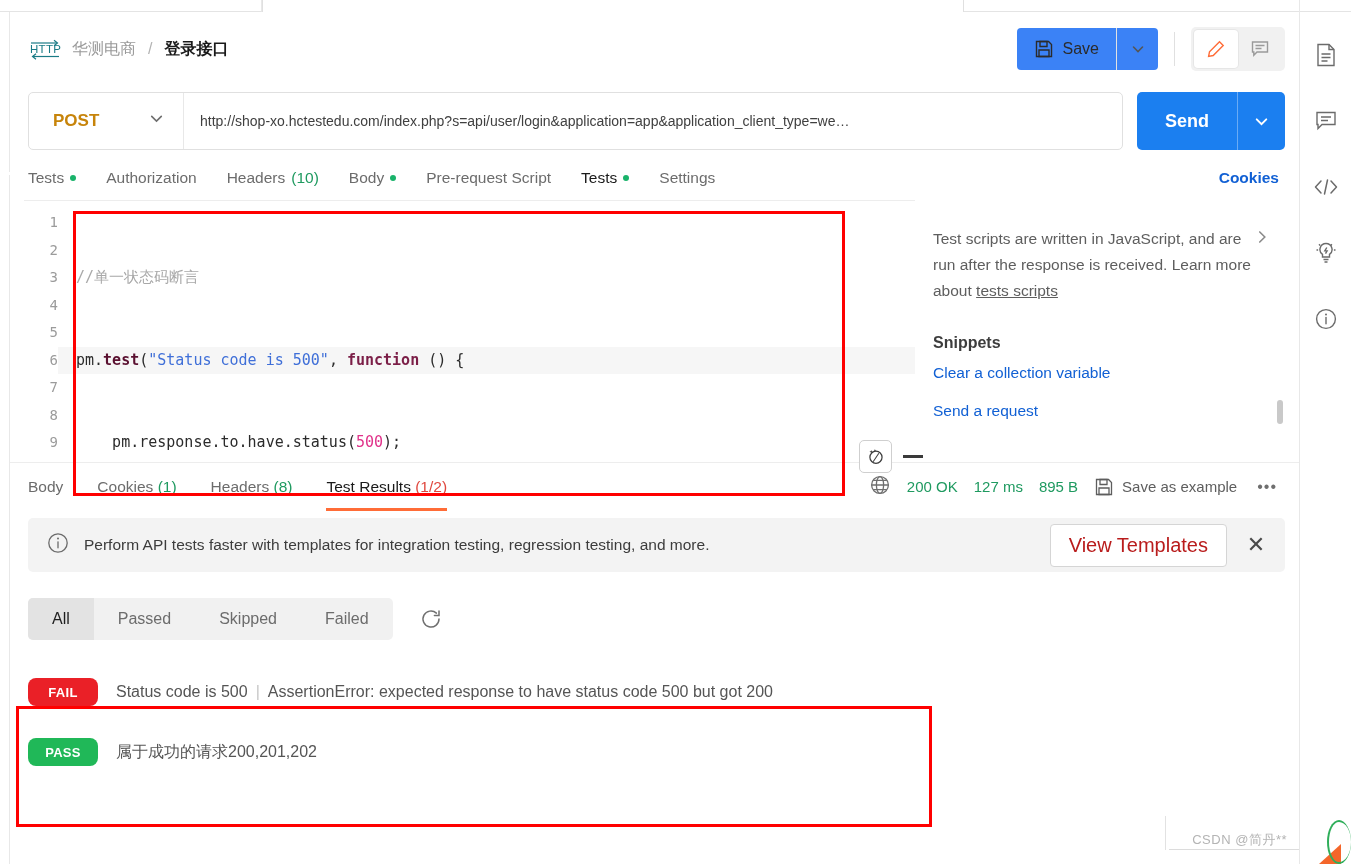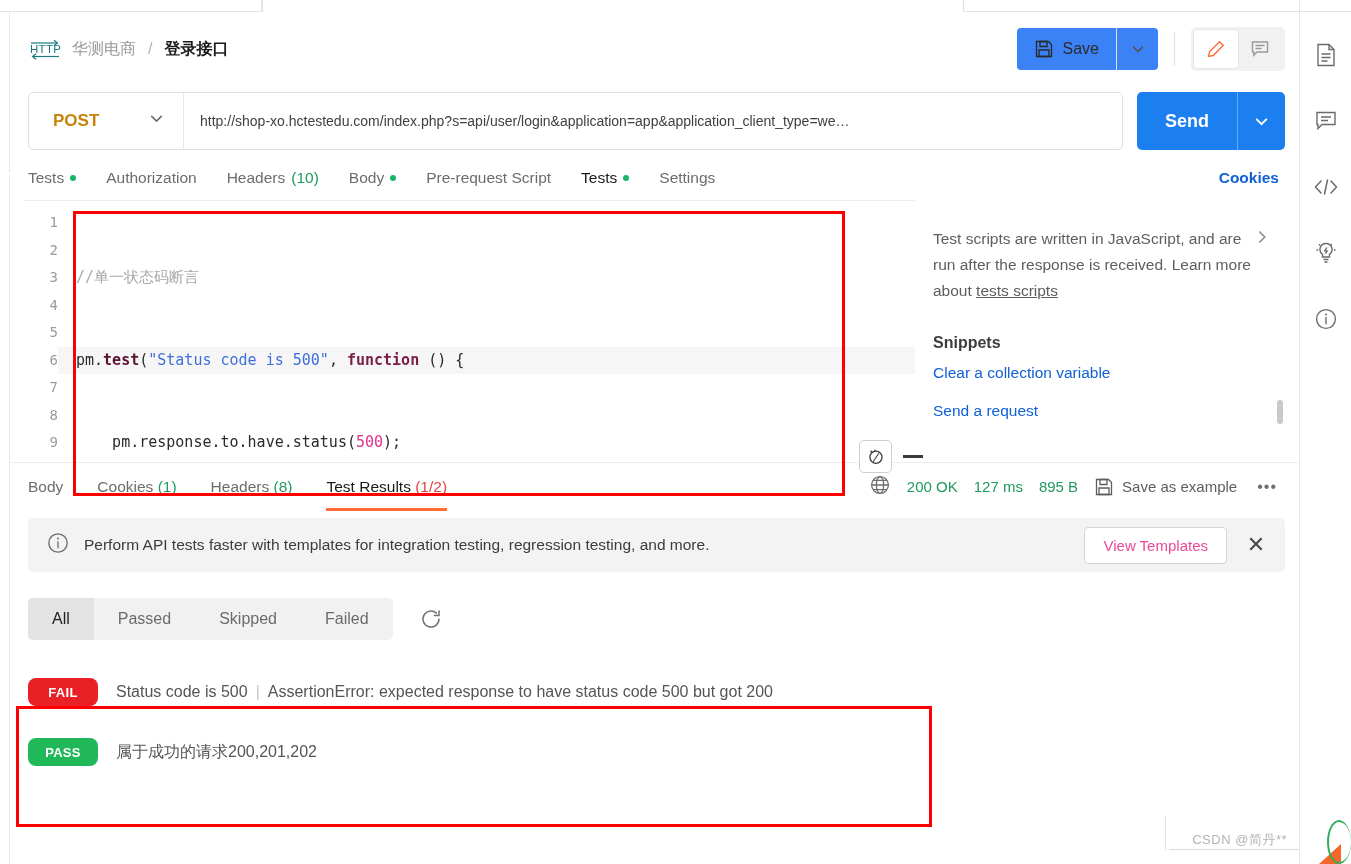--- a/index.html
+++ b/index.html
@@ -113,21 +113,21 @@
   .resp-meta { margin-left:auto; display:flex; align-items:center; gap:16px; padding-right:4px;justify-content:space-between; }
   .meta-green { color:#1f9a60; font-size:15px; }
   .meta-grey { color:#5e5e5e; font-size:15px; display:flex; align-items:center; gap:8px; cursor:pointer; }
   .dots { letter-spacing:1px; color:#6f6f6f; font-size:16px; cursor:pointer; padding:0 4px; }
 
   
   .banner { margin:8px 14px 0 18px; height:54px; background:#f3f3f3; border-radius:5px;
             display:flex; align-items:center; padding:0 14px 0 18px; gap:14px; }
   .banner .txt { font-size:15.5px; color:#3c3c3c; flex:1; }
   .banner .btn { border:1px solid #d5d5d5; border-radius:4px; background:#fff; padding:9px 18px;
-                 font-size:15px; color:#ec4899; cursor:pointer; }
+                 font-size:20px; color:#b91c1c; cursor:pointer; }
   .banner .x { width:30px; height:30px; display:flex; align-items:center; justify-content:center;
                color:#4a4a4a; font-size:22px; cursor:pointer; }
 
   
   .filters { margin:26px 14px 0 18px; display:flex; align-items:center; }
   .seg-group { display:flex; background:#f1f1f1; border-radius:5px; overflow:hidden; height:42px;text-align:center; }
   .seg-btn { padding:0 24px; display:flex; align-items:center; font-size:16px; color:#6c6c6c; cursor:pointer; }
   .seg-btn.active { background:#e3e3e3; color:#1f1f1f; }
   .refresh { margin-left:26px; color:#6f6f6f; cursor:pointer; display:flex; align-items:center; }
 

